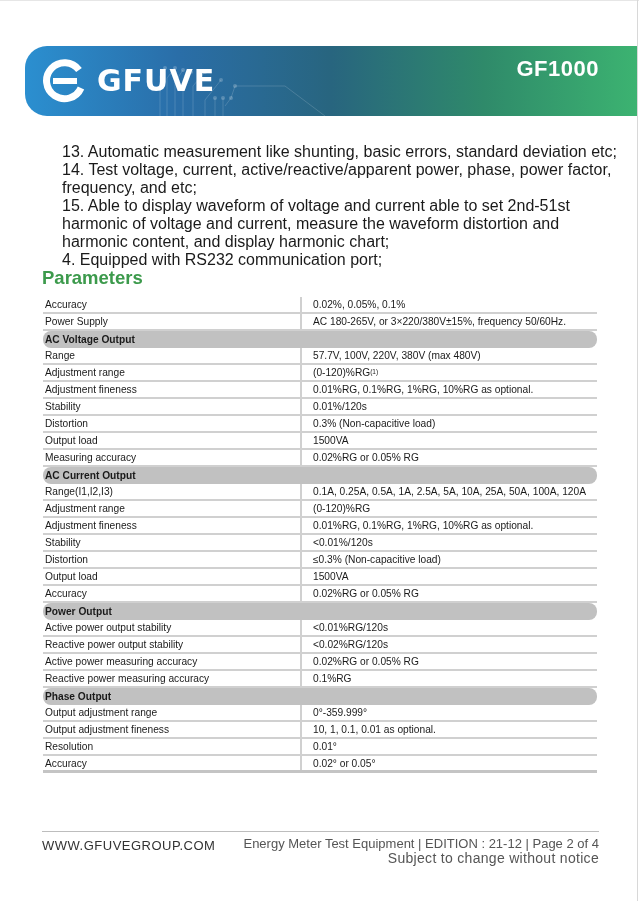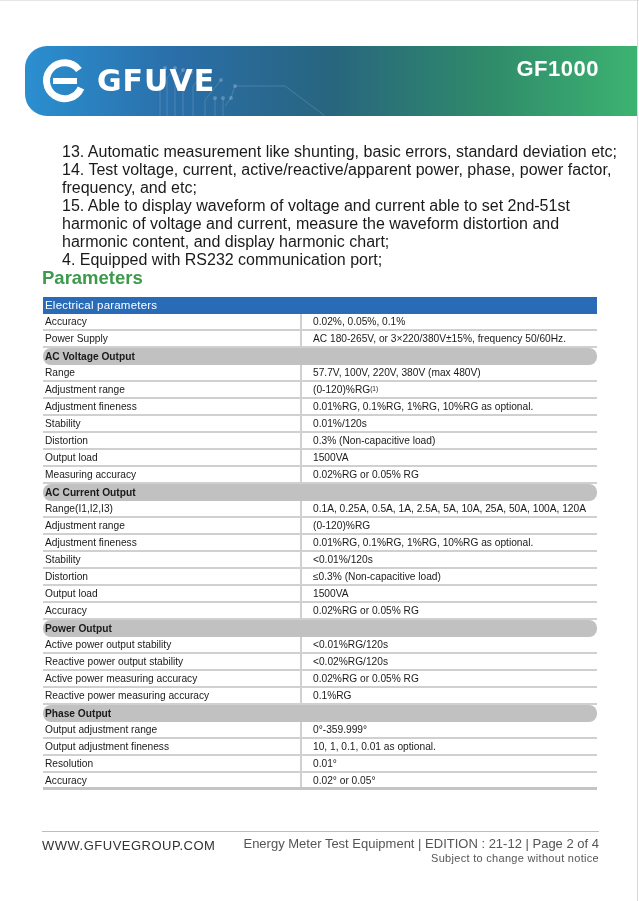--- a/index.html
+++ b/index.html
@@ -38,21 +38,21 @@
   .table .head .cell { line-height: 17px; font-weight: normal; letter-spacing: 0.2px; }
   .table .sect { background: #c1c1c1; font-weight: bold; border-bottom: none; height: 17px; border-radius: 8px; }
   .table .sect .cell { line-height: 17px; }
   .table .last { border-bottom: 3px solid #c4c4c4; }
   sup { font-size: 6.5px; vertical-align: top; position: relative; top: -1px; }
 
   
   .footer-rule { position: absolute; left: 42px; top: 831px; width: 557px; height: 1px; background: #bdbdbd; }
   .footer-url { position: absolute; left: 42px; top: 837px; font-size: 13px; letter-spacing: 0.5px; color: #333; line-height: 18px; }
   .footer-info { position: absolute; right: 40px; top: 839px; font-size: 13px; color: #555; line-height: 10px; text-align: left; }
-  .footer-note { position: absolute; right: 40px; top: 853px; font-size: 11px; color: #555; line-height: 10px; text-align: right; letter-spacing: 0.3px; }
+  .footer-note { position: absolute; right: 40px; top: 853px; font-size: 14px; color: #555; line-height: 10px; text-align: right; letter-spacing: 0.3px; }
 </style>
 </head>
 <body>
 
 <div class="page-border-top"></div>
 <div class="page-border"></div>
 
 <div class="banner">
   <svg class="circuit" width="612" height="70">
     <g stroke="rgba(255,255,255,0.16)" stroke-width="1" fill="none">
@@ -92,23 +92,20 @@
 <div class="features">
   <p>13. Automatic measurement like shunting, basic errors, standard deviation etc;</p>
   <p>14. Test voltage, current, active/reactive/apparent power, phase, power factor, frequency, and etc;</p>
   <p>15. Able to display waveform of voltage and current able to set 2nd-51st harmonic of voltage and current, measure the waveform distortion and harmonic content, and display harmonic chart;</p>
   <p>4. Equipped with RS232 communication port;</p>
 </div>
 
 <div class="params-title">Parameters</div>
 
 <div class="table" id="param-table">
-  <div class="row head">
-    <div class="cell">Electrical parameters</div>
-  </div>
 <div class="row">
       <div class="cell k">Accuracy</div>
       <div class="cell v"><span>0.02%, 0.05%, 0.1%</span></div>
     </div>
     <div class="row">
       <div class="cell k">Power Supply</div>
       <div class="cell v"><span>AC 180-265V, or 3×220/380V±15%, frequency 50/60Hz.</span></div>
     </div>
     <div class="row sect">
       <div class="cell">AC Voltage Output</div>

